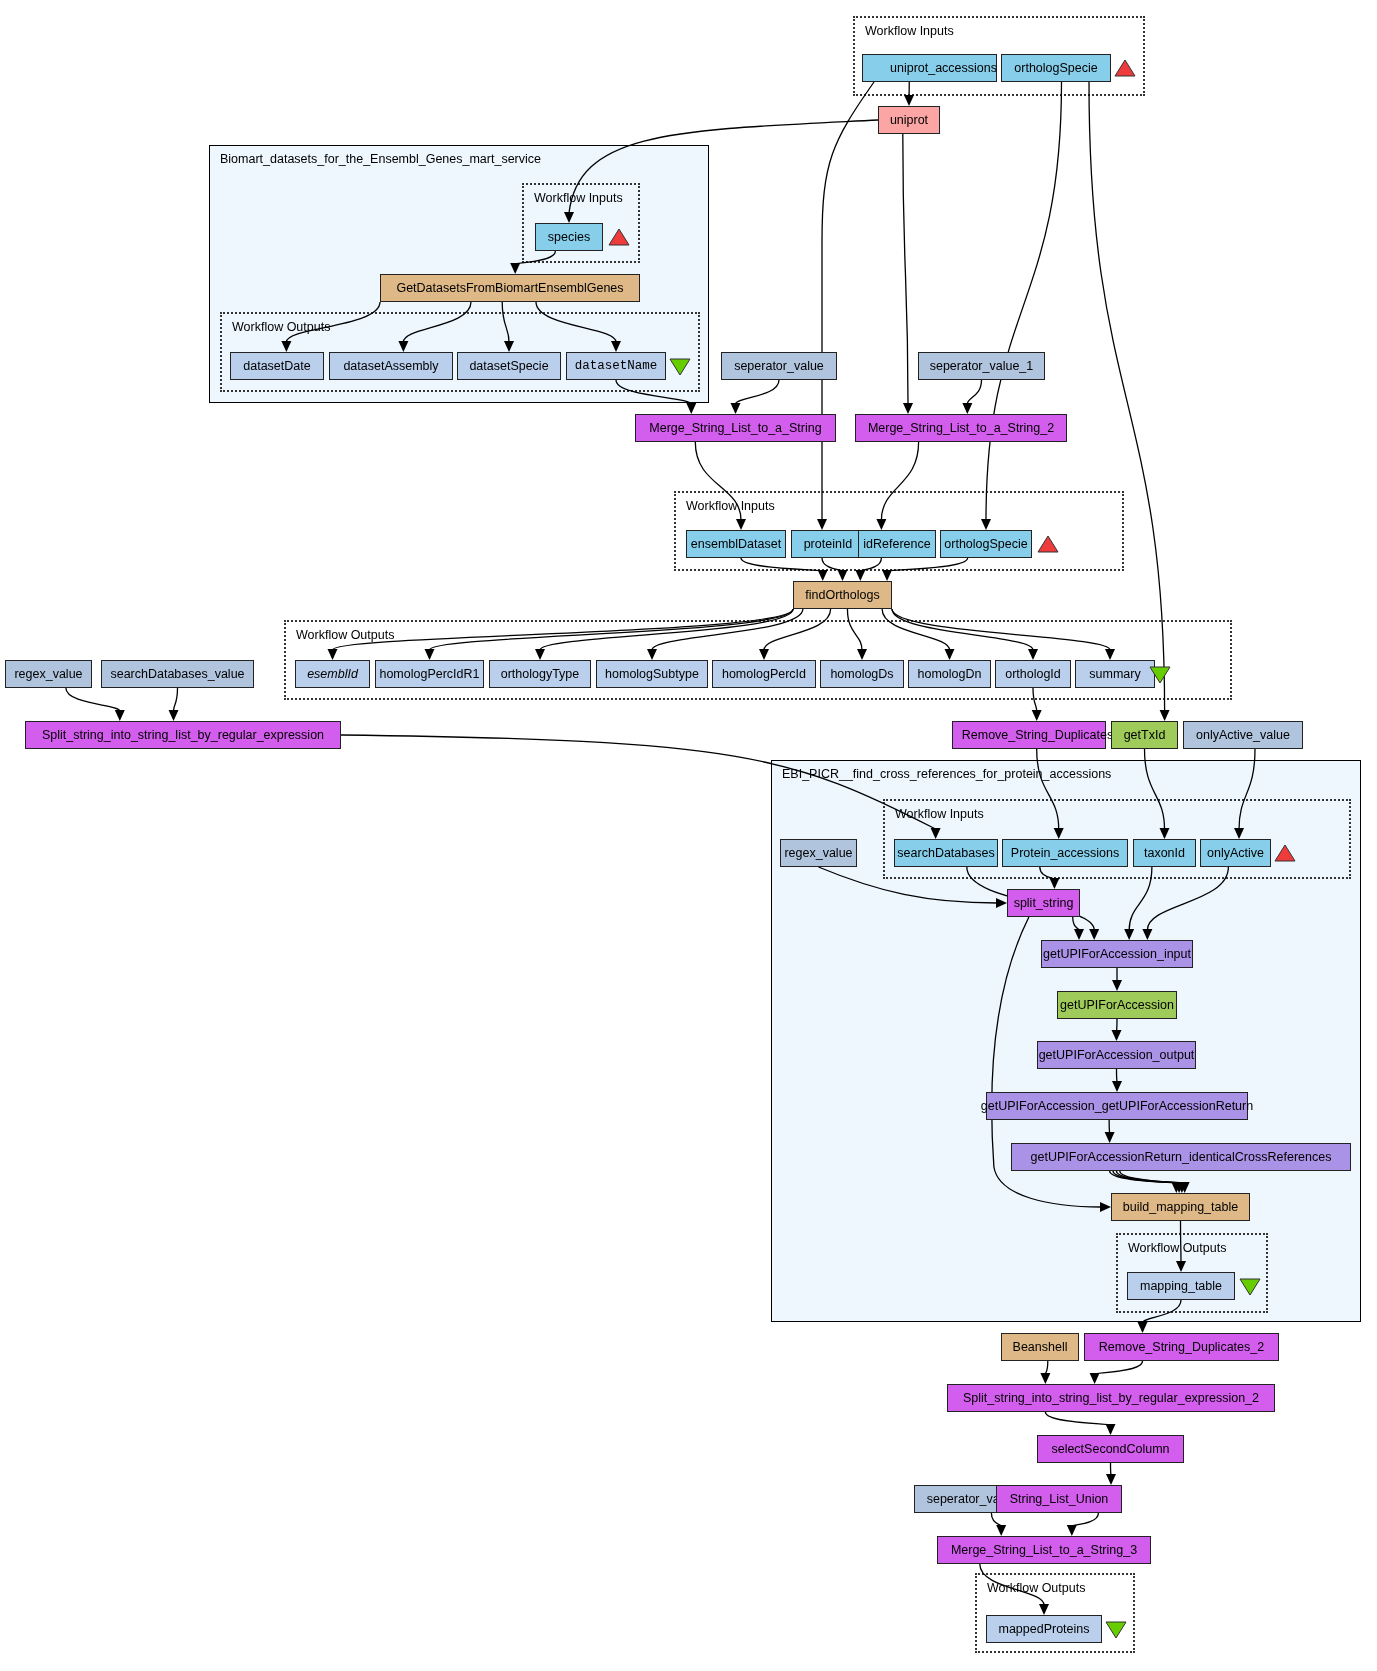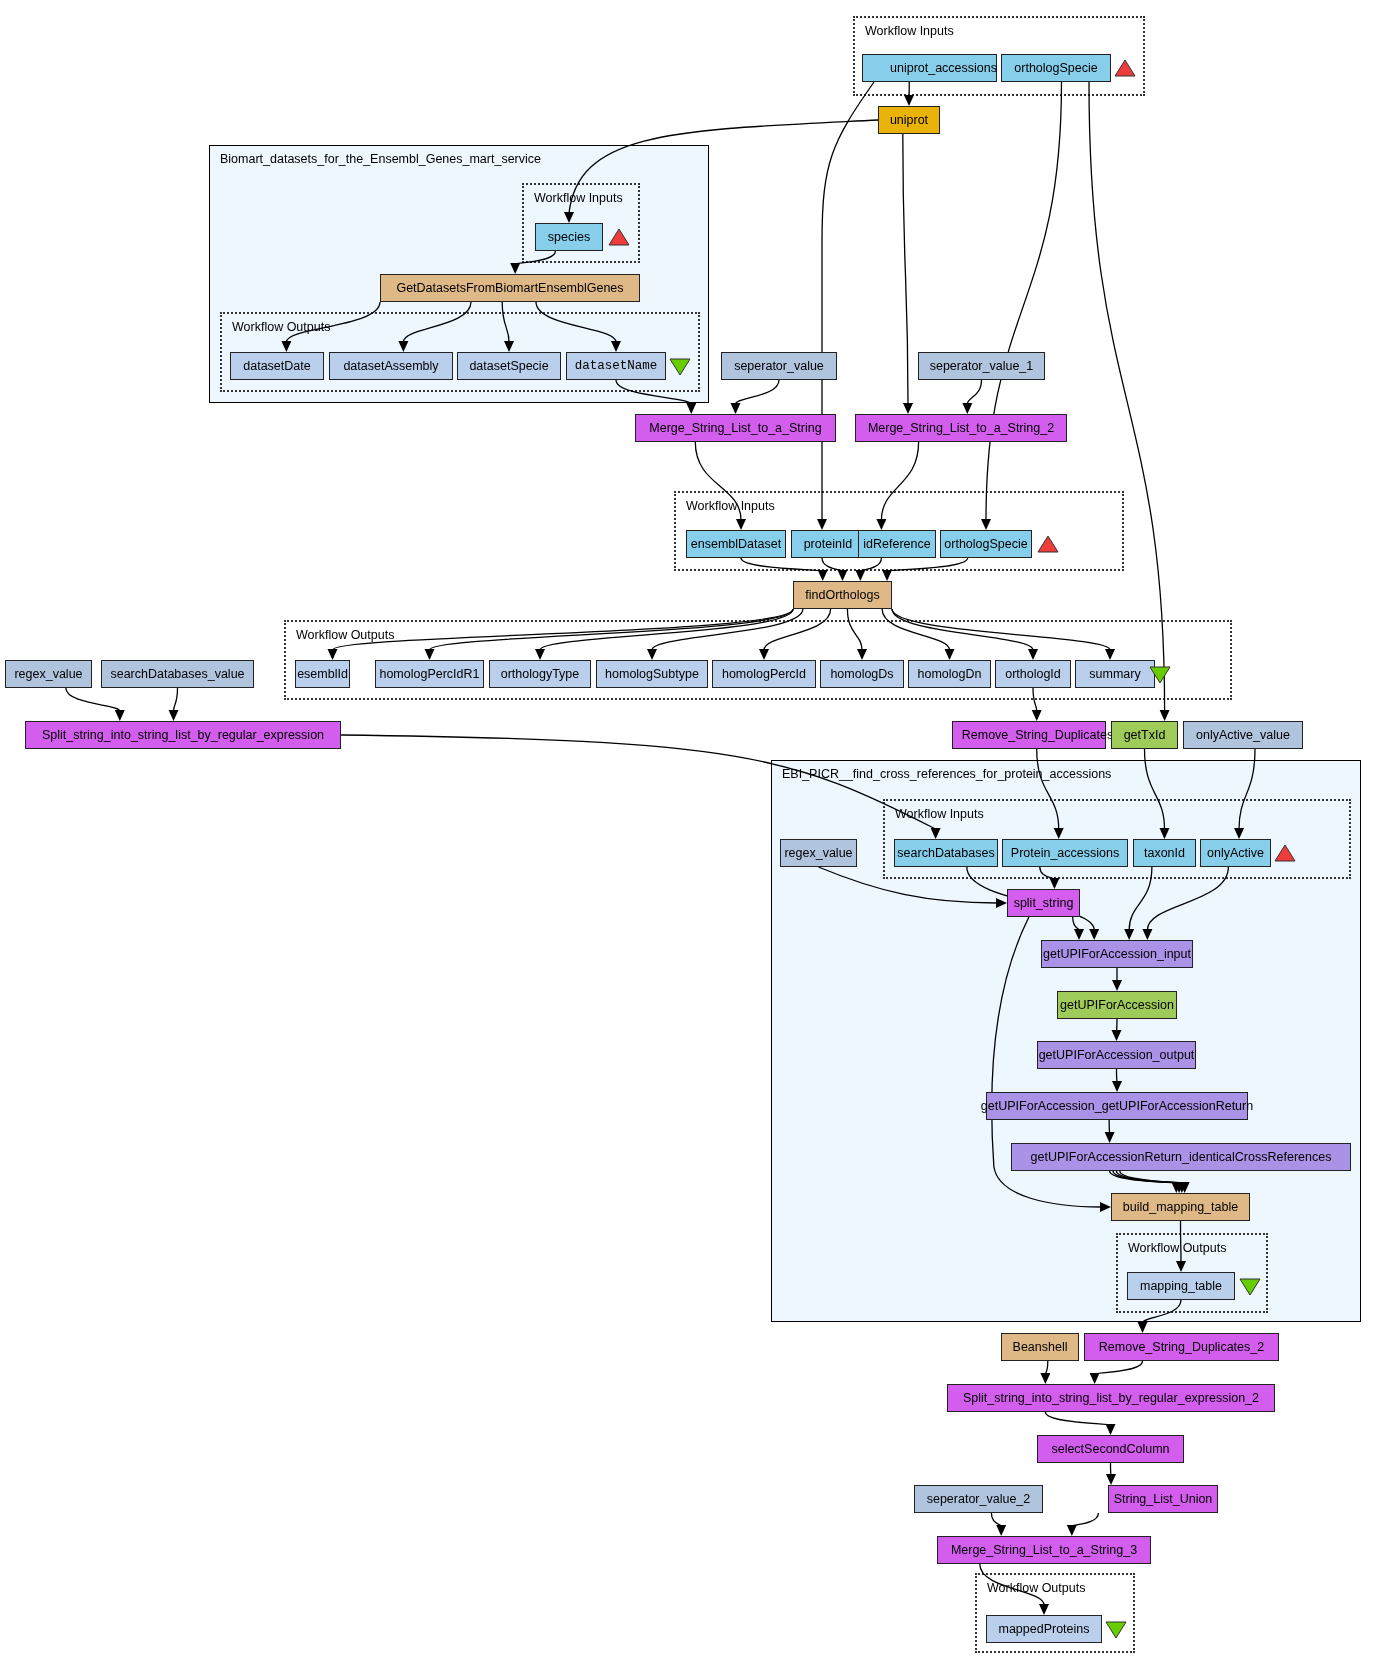--- a/index.html
+++ b/index.html
@@ -9,21 +9,21 @@
   .cluster { position: absolute; box-sizing: border-box; }
   .cluster.solid { border: 1.5px solid #000; background: #eef6fe; }
   .cluster.dotted { border: 2px dotted #333; background: transparent; }
   .cluster-label { position: absolute; left: 10px; top: 6px; font-size: 12.5px; color: #000; white-space: nowrap; }
   .node { position: absolute; box-sizing: border-box; border: 1.5px solid #222;
           font-size: 12.5px; color: #000; display: flex; align-items: center; justify-content: center;
           white-space: nowrap; height: 28px; }
   .c-input { background: #87ceeb; }
   .c-output { background: #b9cfec; }
   .c-const { background: #b0c4de; }
-  .c-local { background: #eab308; }
+  .c-local { background: #fca5a5; }
   .c-bean { background: #deb887; }
   .c-string { background: #d35ded; }
   .c-soap { background: #9ecb59; }
   .c-xml { background: #aa93e6; }
   .tri-wrap { position: absolute; width: 24px; height: 20px; }
   .tri-wrap svg { display: block; }
   svg#edges { position: absolute; left: 0; top: 0; pointer-events: none; }
 </style>
 </head>
 <body>
@@ -285,21 +285,21 @@
   <div class="node c-input" id="n-idReference" style="left:858px;top:530px;width:78px;">idReference</div>
   <div class="node c-input" id="n-orthologSpecie_inner" style="left:940px;top:530px;width:92px;">orthologSpecie</div>
   <div class="tri-wrap" style="left:1036px;top:534px;">
       <svg width="24" height="20">
         <polygon points="12,2 22,18 2,18" fill="#ee3b3b" stroke="#333" stroke-width="1"></polygon>
       </svg>
     </div>
 
   <div class="node c-bean" id="n-findOrthologs" style="left:793px;top:581px;width:99px;">findOrthologs</div>
 
-  <div class="node c-output" id="n-esemblId" style="left:295px;top:660px;width:55px;">esemblId</div>
+  <div class="node c-output" id="n-esemblId" style="left:295px;top:660px;width:75px;font-style:italic;">esemblId</div>
   <div class="node c-output" id="n-homologPercIdR1" style="left:375px;top:660px;width:109px;">homologPercIdR1</div>
   <div class="node c-output" id="n-orthologyType" style="left:489px;top:660px;width:102px;">orthologyType</div>
   <div class="node c-output" id="n-homologSubtype" style="left:596px;top:660px;width:112px;">homologSubtype</div>
   <div class="node c-output" id="n-homologPercId" style="left:712px;top:660px;width:104px;">homologPercId</div>
   <div class="node c-output" id="n-homologDs" style="left:820px;top:660px;width:84px;">homologDs</div>
   <div class="node c-output" id="n-homologDn" style="left:908px;top:660px;width:83px;">homologDn</div>
   <div class="node c-output" id="n-orthologId" style="left:995px;top:660px;width:76px;">orthologId</div>
   <div class="node c-output" id="n-summary" style="left:1075px;top:660px;width:80px;">summary</div>
   <div class="tri-wrap" style="left:1148px;top:665px;">
       <svg width="24" height="20">
@@ -338,21 +338,21 @@
       <svg width="24" height="20">
         <polygon points="2,2 22,2 12,18" fill="#66cd00" stroke="#333" stroke-width="1"></polygon>
       </svg>
     </div>
 
   <div class="node c-bean" id="n-beanshell" style="left:1001px;top:1333px;width:78px;">Beanshell</div>
   <div class="node c-string" id="n-remove_dups_2" style="left:1084px;top:1333px;width:195px;">Remove_String_Duplicates_2</div>
   <div class="node c-string" id="n-split_regex_2" style="left:947px;top:1384px;width:328px;">Split_string_into_string_list_by_regular_expression_2</div>
   <div class="node c-string" id="n-selectSecondColumn" style="left:1037px;top:1435px;width:147px;">selectSecondColumn</div>
   <div class="node c-const" id="n-seperator_value_2" style="left:914px;top:1485px;width:129px;">seperator_value_2</div>
-  <div class="node c-string" id="n-string_list_union" style="left:1108px;top:1485px;width:110px;">String_List_Union</div>
+  <div class="node c-string" id="n-string_list_union" style="left:996px;top:1485px;width:126px;">String_List_Union</div>
   <div class="node c-string" id="n-merge3" style="left:937px;top:1536px;width:214px;">Merge_String_List_to_a_String_3</div>
   <div class="node c-output" id="n-mappedProteins" style="left:986px;top:1615px;width:116px;">mappedProteins</div>
   <div class="tri-wrap" style="left:1104px;top:1620px;">
       <svg width="24" height="20">
         <polygon points="2,2 22,2 12,18" fill="#66cd00" stroke="#333" stroke-width="1"></polygon>
       </svg>
     </div>
 </div>
 
 </body></html>

